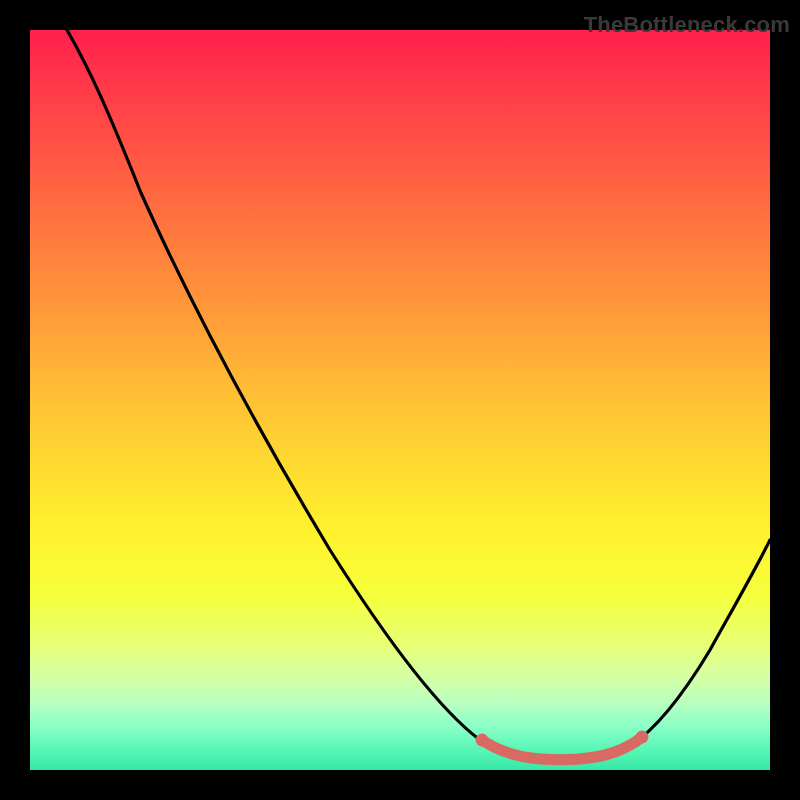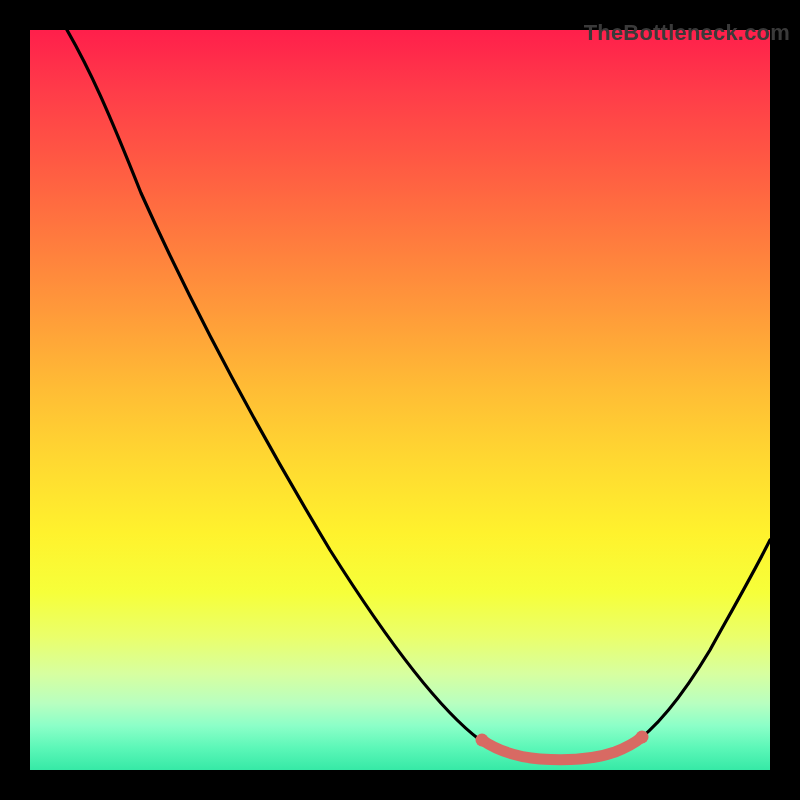--- a/index.html
+++ b/index.html
@@ -12,21 +12,21 @@
     font-family: Arial, Helvetica, sans-serif;
   }
   .root {
     position: relative;
     width: 800px;
     height: 800px;
     background: #000;
   }
   .watermark {
     position: absolute;
-    top: 20px;
+    top: 12px;
     right: 10px;
     color: #3a3a3a;
     font-size: 22px;
     font-weight: 600;
     letter-spacing: 0.2px;
     z-index: 10;
     text-align: right;
   }
   .plot {
     position: absolute;

